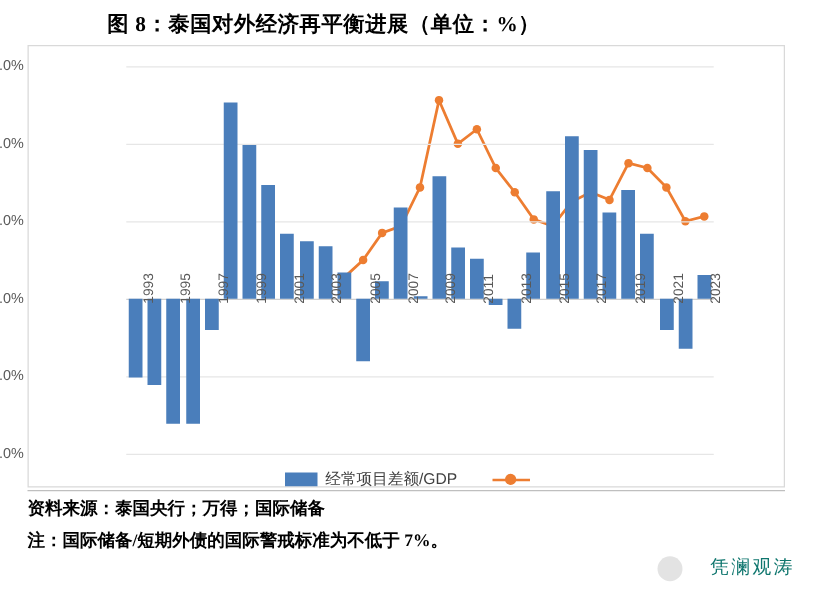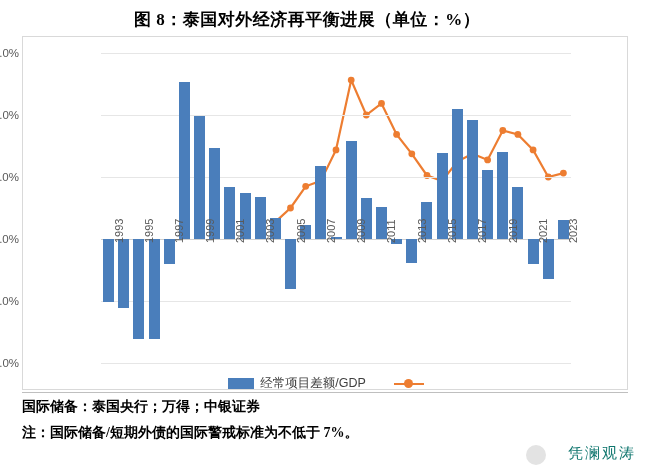--- a/index.html
+++ b/index.html
@@ -12,21 +12,20 @@
   }
   .title{
     position:absolute;
     left:0;top:8px;width:518px;
     text-align:center;
     font-family:"Liberation Serif", serif;
     font-weight:bold;
     font-size:17px;
     color:#000;
     letter-spacing:0.5px;
-    padding-left:48px;
   }
   .chart-box{
     position:absolute;
     left:22px;top:36px;
     width:606px;height:354px;
     border:1px solid #d9d9d9;
     background:#fff;
     box-sizing:border-box;
   }
   .plot{
@@ -212,16 +211,16 @@
       <span>经常项目差额/GDP</span>
     </div>
     <div class="legend-item">
       <span class="legend-line"></span>
     </div>
   </div>
 
 </div>
 
 <div class="divider"></div>
-<div class="footnote fn1">国际储备：泰国央行；万得；中银证券</div>
+<div class="footnote fn1">资料来源：泰国央行；万得；国际储备</div>
 <div class="footnote fn2">注：国际储备/短期外债的国际警戒标准为不低于 7%。</div>
 <div class="wm-logo"></div>
 <div class="watermark">凭澜观涛</div>
 
 </body></html>

